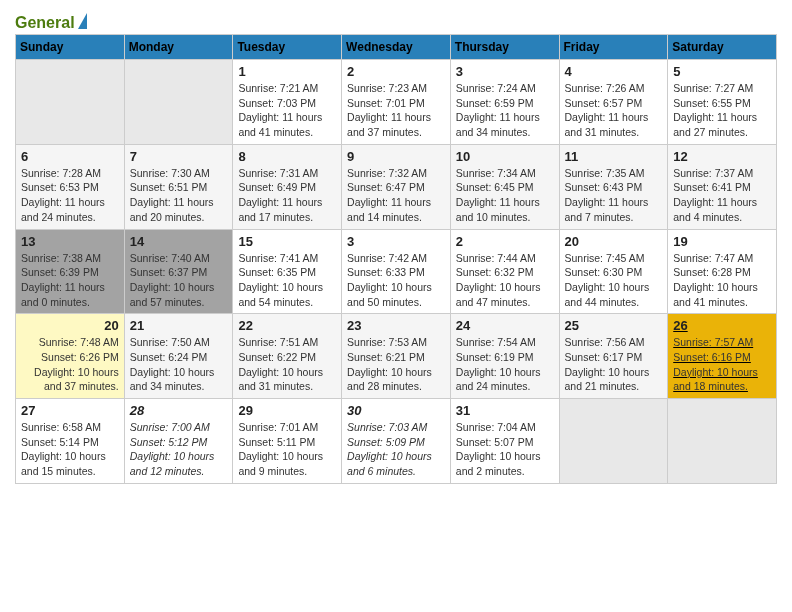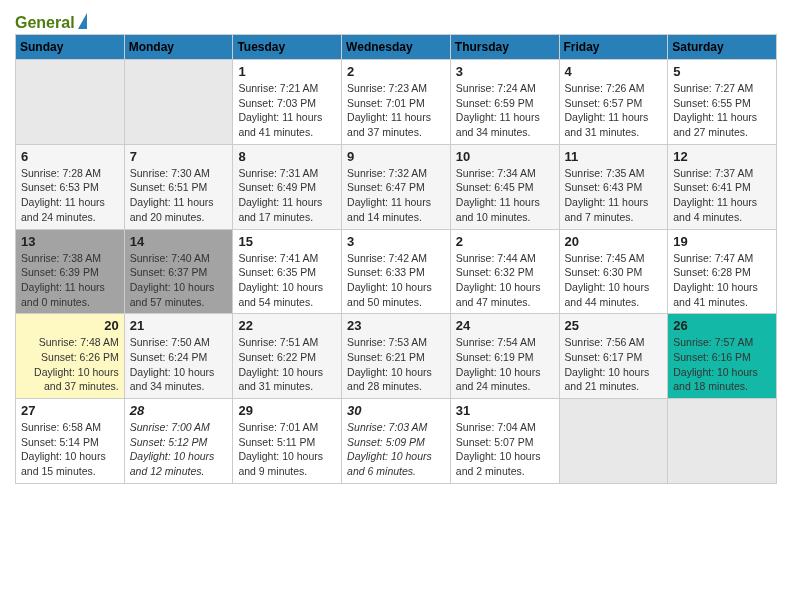--- a/index.html
+++ b/index.html
@@ -213,21 +213,21 @@
           <div class="day-info">Sunrise: 7:53 AM<br>Sunset: 6:21 PM<br>Daylight: 10 hours and 28 minutes.</div>
         </td>
         <td style="background: rgb(245, 245, 245);">
           <span class="day-number">24</span>
           <div class="day-info">Sunrise: 7:54 AM<br>Sunset: 6:19 PM<br>Daylight: 10 hours and 24 minutes.</div>
         </td>
         <td style="background: rgb(245, 245, 245); margin-left: 47px;">
           <span class="day-number">25</span>
           <div class="day-info">Sunrise: 7:56 AM<br>Sunset: 6:17 PM<br>Daylight: 10 hours and 21 minutes.</div>
         </td>
-        <td style="background: #14b8a6;">
+        <td style="background: #eab308; text-decoration: underline;">
           <span class="day-number">26</span>
           <div class="day-info">Sunrise: 7:57 AM<br>Sunset: 6:16 PM<br>Daylight: 10 hours and 18 minutes.</div>
         </td>
       </tr>
       <tr>
         <td style="background: rgb(255, 255, 255);">
           <span class="day-number">27</span>
           <div class="day-info">Sunrise: 6:58 AM<br>Sunset: 5:14 PM<br>Daylight: 10 hours and 15 minutes.</div>
         </td>
         <td style="background: rgb(255, 255, 255); font-style: italic;">

